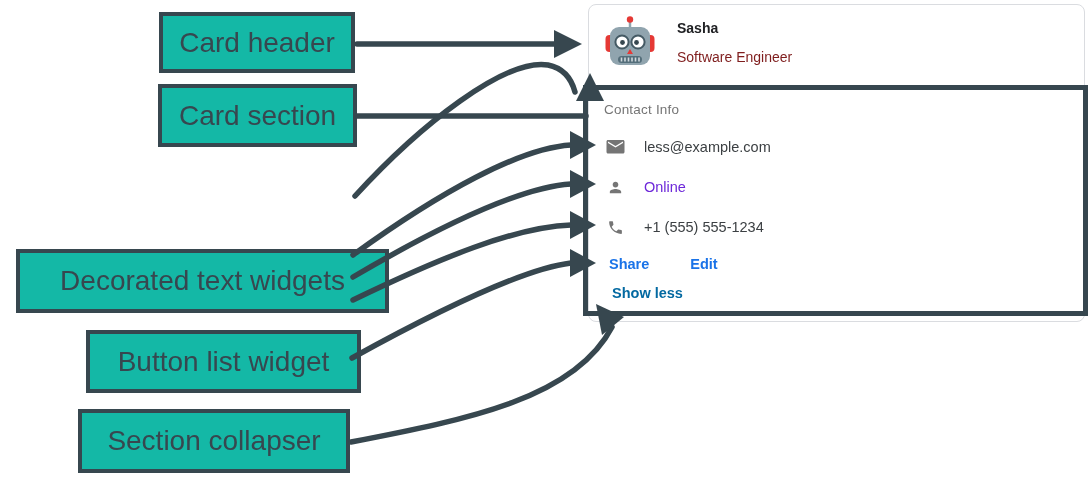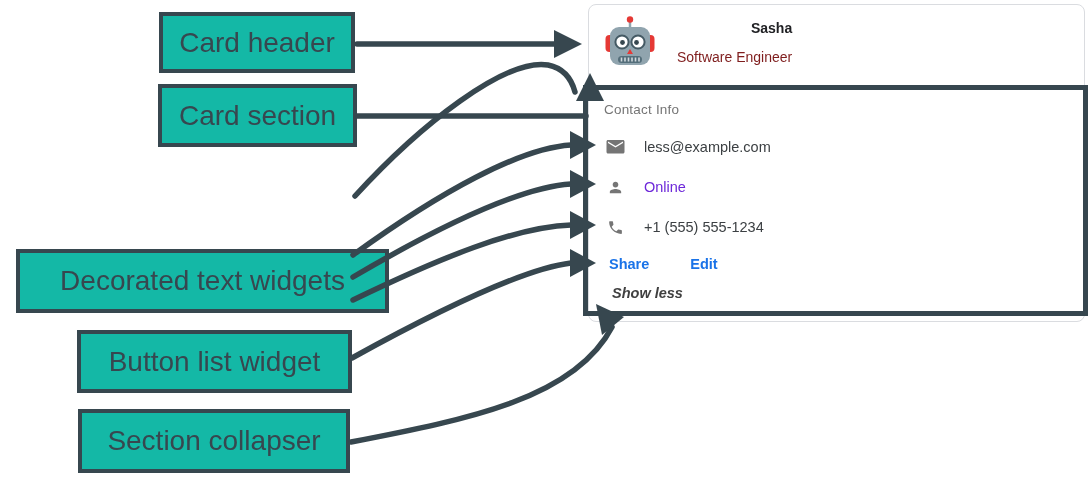--- a/index.html
+++ b/index.html
@@ -36,21 +36,20 @@
     z-index:1;
   }
   .card-header{
     position:absolute;left:16px;top:10px;
     display:flex;align-items:center;
   }
   .avatar{width:50px;height:52px;margin-right:22px;}
   .card-name{
     font-size:14px;font-weight:700;color:#202124;line-height:16px;
     margin-top:2px;
-    text-align:right;
   }
   .card-subtitle{
     font-size:14px;font-weight:400;color:#7f1d1d;line-height:16px;
     margin-top:13px;
   }
   .section-title{
     position:absolute;left:15px;top:97px;
     font-size:13.5px;font-weight:400;color:#757575;
     letter-spacing:.2px;
   }
@@ -61,21 +60,21 @@
   .row .ricon{width:20px;display:flex;justify-content:center;margin-right:19px;}
   .row .rtext{font-size:14.5px;color:#3c4043;}
   .row .rtext.green{color:#6d28d9;}
   .btn-row{position:absolute;left:20px;top:251px;display:flex;}
   .btn{
     font-size:14.5px;font-weight:700;color:#1a73e8;cursor:pointer;
   }
   .btn + .btn{margin-left:41px;}
   .collapser{
     position:absolute;left:23px;top:280px;
-    font-size:14.5px;font-weight:700;color:#404040;cursor:pointer;font-style:italic;
+    font-size:14.5px;font-weight:700;color:#0369a1;cursor:pointer;
   }
   
   .section-outline{
     position:absolute;
     left:583px;top:85px;width:505px;height:231px;
     box-sizing:border-box;
     border:5px solid #37474F;
     pointer-events:none;
     z-index:2;
   }
@@ -92,21 +91,21 @@
 
   <div class="label-box" style="left:159px;top:12px;width:196px;height:61px">
     <span>Card header</span>
   </div>
   <div class="label-box" style="left:158px;top:84px;width:199px;height:63px">
     <span>Card section</span>
   </div>
   <div class="label-box" style="left:16px;top:249px;width:373px;height:64px">
     <span>Decorated text widgets</span>
   </div>
-  <div class="label-box" style="left:77px;top:330px;width:275px;height:63px">
+  <div class="label-box" style="left:86px;top:330px;width:275px;height:63px">
     <span>Button list widget</span>
   </div>
   <div class="label-box" style="left:78px;top:409px;width:272px;height:64px">
     <span>Section collapser</span>
   </div>
 
   <div class="card">
 
     <div class="card-header">
       <svg class="avatar" viewBox="0 0 50 52">

